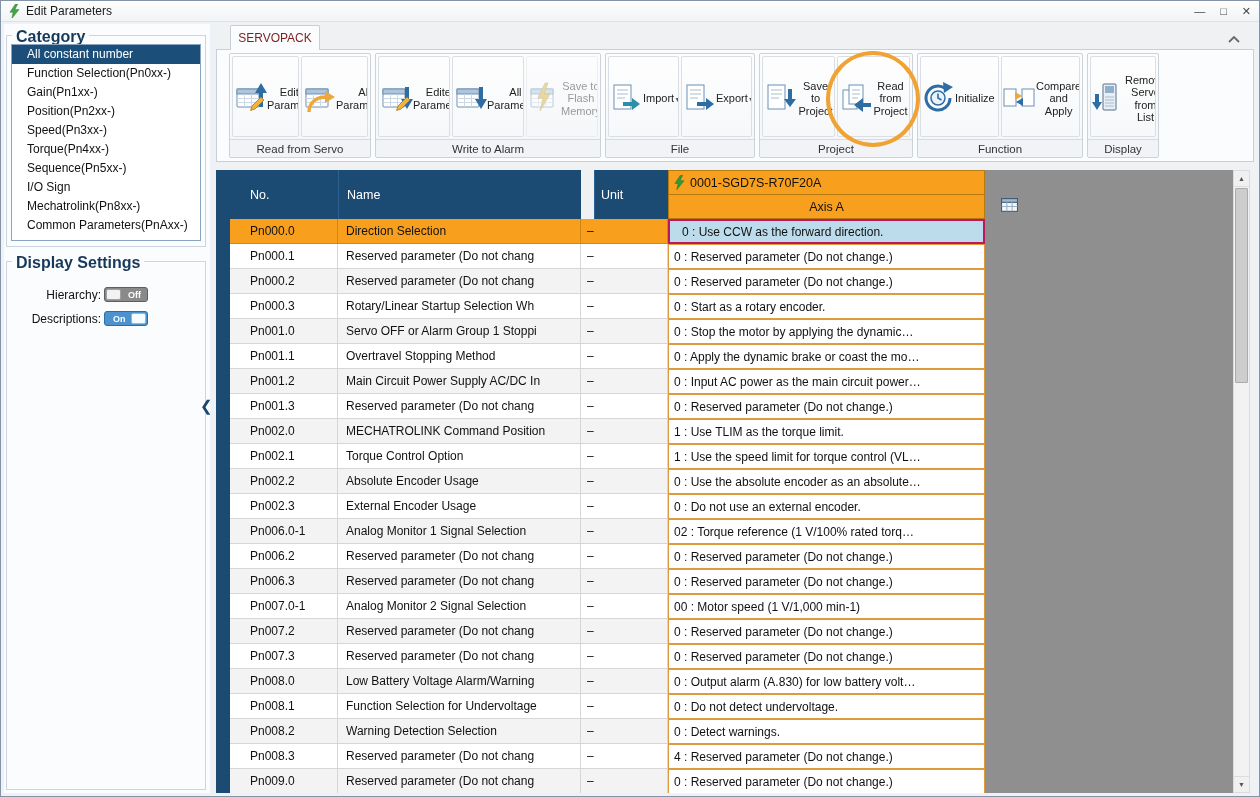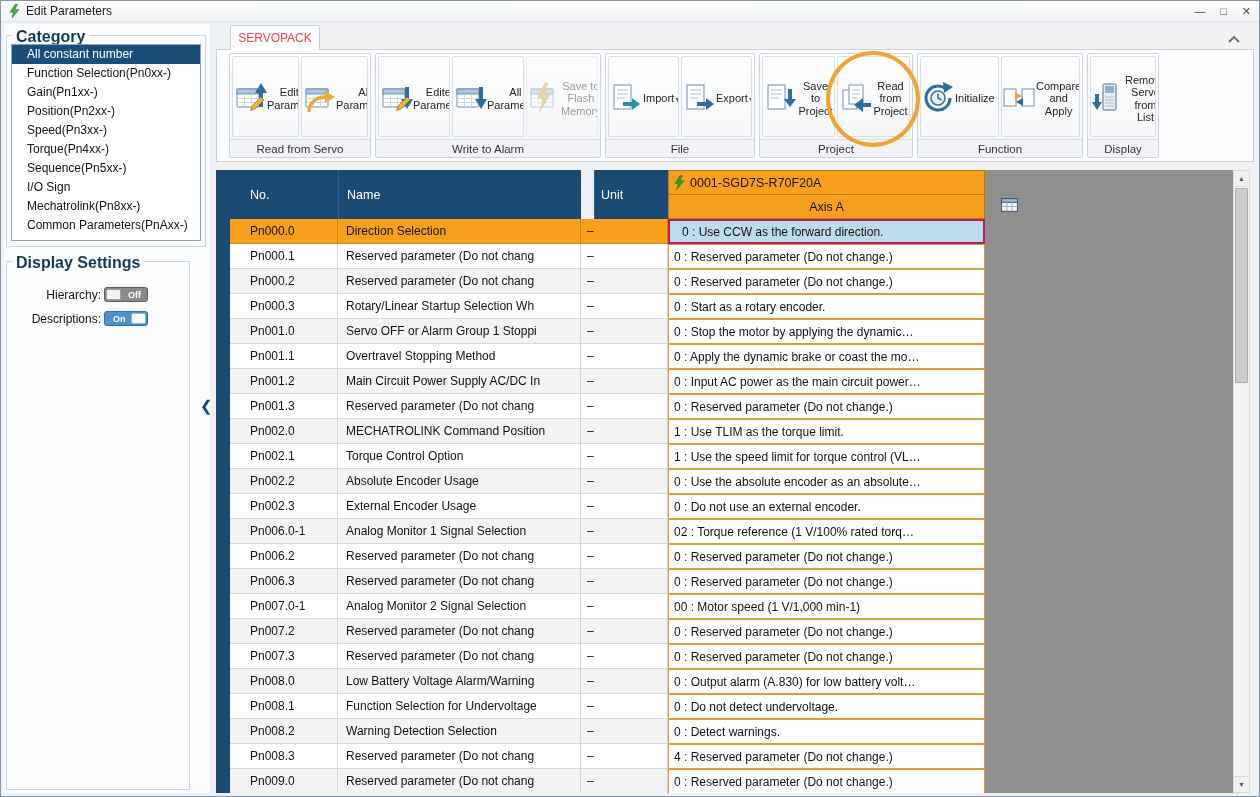--- a/index.html
+++ b/index.html
@@ -27,42 +27,42 @@
   .win-controls { margin-left: auto; display: flex; gap: 15px; font-size: 11px; color: #444; align-items: center; }
 
   
   .sidebar { position: absolute; left: 3px; top: 23px; width: 206px; bottom: 3px; background: #fbfcfe; }
   .groupbox { position: absolute; border: 1px solid #ccd5df; background: #fbfcfe; }
   .gb-title { position: absolute; top: -8px; left: 5px; background: #fbfcfe; padding: 0 4px; font-size: 16px; font-weight: bold; color: #16385a; white-space: nowrap; }
   .gb-category { left: 2px; top: 11px; width: 200px; height: 212px; }
   .cat-list { position: absolute; left: 4px; top: 8px; right: 4px; bottom: 5px; border: 1px solid #8aa4bf; background: #fff; overflow: hidden; }
   .cat-item { height: 19px; line-height: 19px; padding-left: 15px; font-size: 12px; color: #111; white-space: nowrap; overflow: hidden; }
   .cat-item.selected { background: #1b4e79; color: #fff; }
-  .gb-display { left: 2px; top: 237px; width: 184px; bottom: 3px; padding-top: 16px; }
+  .gb-display { left: 2px; top: 237px; width: 200px; bottom: 3px; padding-top: 16px; }
   .ds-row { display: flex; align-items: center; margin-top: 9px; }
   .ds-label { width: 94px; text-align: right; font-size: 12px; color: #111; margin-right: 3px; white-space: nowrap; }
   .switch { position: relative; width: 44px; height: 15px; border-radius: 3px; font-size: 9px; font-weight: bold; flex: none; }
   .switch .sw-label { position: absolute; top: 2px; color: #fff; }
   .switch .knob { position: absolute; top: 1px; width: 15px; height: 11px; border-radius: 2px; }
   .switch.off { background: #8a8a8a; border: 1px solid #5f5f5f; }
   .switch.off .knob { left: 1px; background: #f2f2f2; border: 1px solid #a0a0a0; }
   .switch.off .sw-label { right: 6px; }
   .switch.on { background: #4c92cf; border: 1px solid #2d6da6; }
   .switch.on .knob { right: 1px; background: #f6fbff; border: 1px solid #8fb9dd; }
   .switch.on .sw-label { left: 8px; }
 
   
   .splitter { position: absolute; left: 199px; top: 392px; width: 14px; height: 26px; color: #17466e;
     font-size: 15px; font-weight: bold; display: flex; align-items: center; z-index: 6; }
 
   
   .main { position: absolute; left: 215px; top: 23px; right: 3px; bottom: 3px; background: #f0f1f3; }
   .tab { position: absolute; left: 14px; top: 1px; width: 90px; height: 25px; background: #fbfcfd;
     border: 1px solid #c9cfd6; border-bottom: none; border-radius: 2px 2px 0 0;
-    font-size: 12px; color: #ef4444; display: flex; align-items: center; justify-content: center; z-index: 3; }
+    font-size: 12px; color: #7f1d1d; display: flex; align-items: center; justify-content: center; z-index: 3; }
   .ribbon-collapse { position: absolute; right: 12px; top: 7px; width: 20px; height: 15px;
     display: flex; align-items: center; justify-content: center; z-index: 3; }
 
   .toolbar { position: absolute; left: 0; top: 25px; right: 2px; height: 113px;
     background: #fbfcfd; border: 1px solid #c9cfd6;
     display: flex; align-items: stretch; padding: 3px 0 3px 12px; gap: 4px; }
   .tb-group { flex: none; background: linear-gradient(#fdfdfe, #f3f5f8); border: 1px solid #ccd2d9; border-radius: 2px;
     display: flex; flex-direction: column; overflow: hidden; }
   .tb-group:nth-child(1) { width: 142px; }
   .tb-group:nth-child(2) { width: 226px; }

